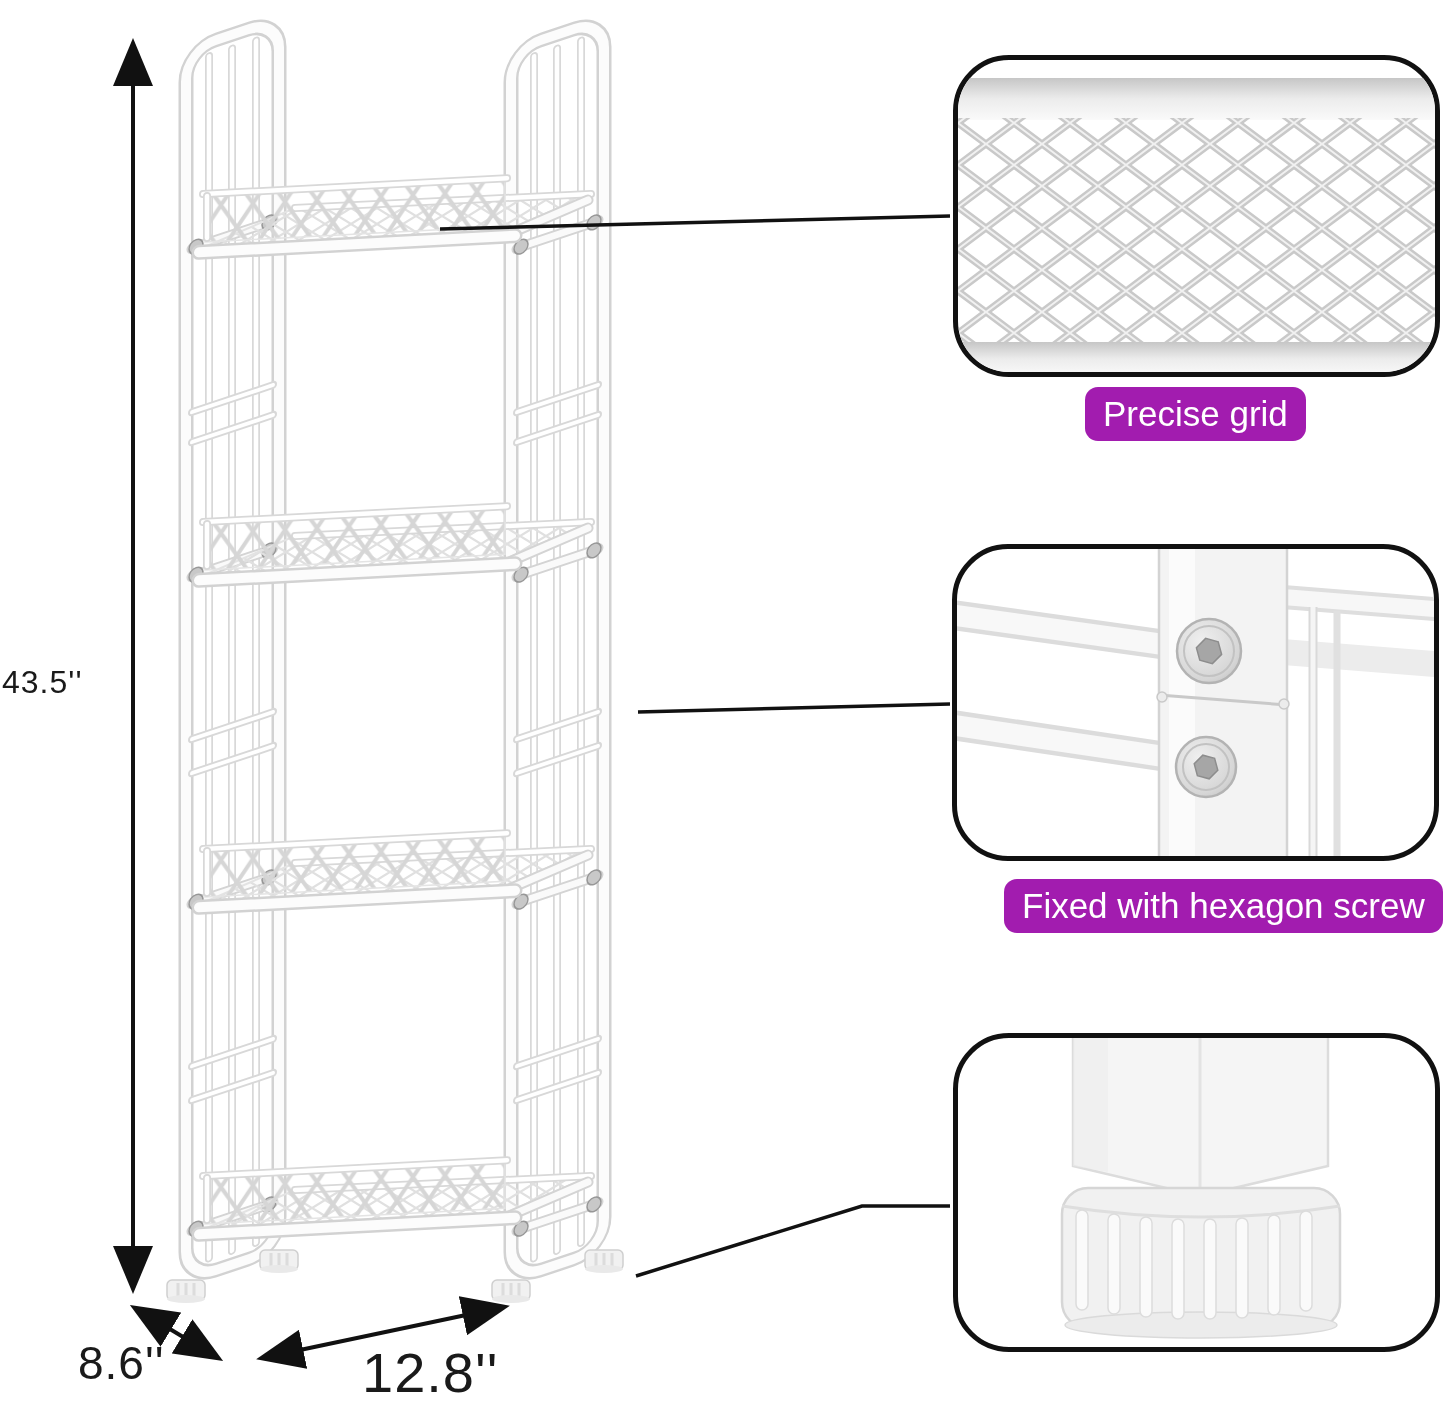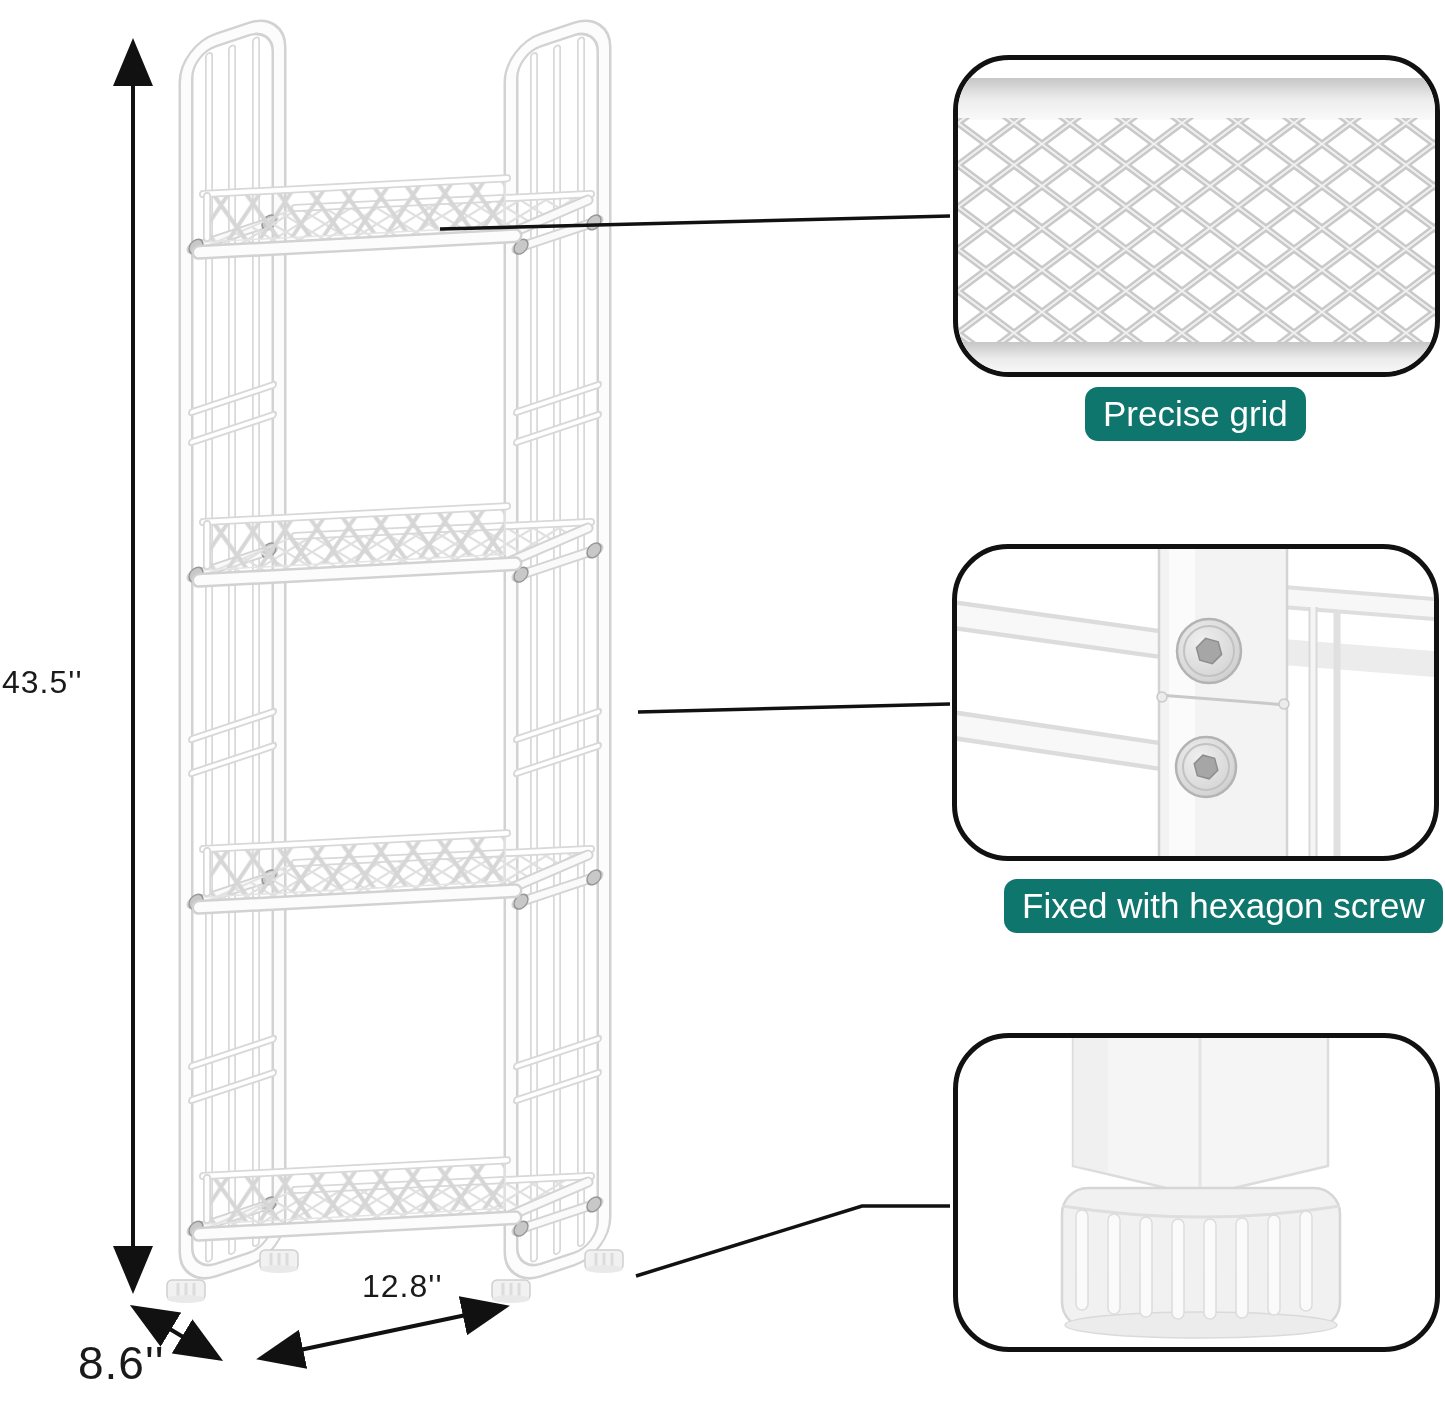--- a/index.html
+++ b/index.html
@@ -17,29 +17,29 @@
   .rI{fill:none;stroke:#fafafa;stroke-width:7;stroke-linecap:round;}
   .dO{fill:none;stroke:#d8d8d8;stroke-width:8;stroke-linecap:round;}
   .dI{fill:none;stroke:#ffffff;stroke-width:4;stroke-linecap:round;}
   .scr{fill:#c8c8c8;stroke:#979797;stroke-width:1.5;}
   .dim-line{stroke:#111;stroke-width:4;fill:none;}
   .callout{stroke:#111;stroke-width:3.5;fill:none;}
 
   .dim{position:absolute;color:#1a1a1a;font-size:32px;letter-spacing:1px;white-space:nowrap;}
   .dim-h{left:2px;top:664px;}
   .dim-d{left:78px;top:1336px;font-size:46px;}
-  .dim-w{left:362px;top:1268px;font-size:32px;}
+  .dim-w{left:362px;top:1340px;font-size:56px;}
 
   .detail-box{position:absolute;width:487px;border:5px solid #111;border-radius:56px;
               background:#fff;overflow:hidden;box-sizing:border-box;}
   .box1{left:953px;top:55px;height:322px;}
   .box2{left:952px;top:544px;height:317px;}
   .box3{left:953px;top:1033px;height:319px;}
 
-  .pill{position:absolute;background:#0f766e;color:#fff;font-size:35px;line-height:1.2;
+  .pill{position:absolute;background:#a21caf;color:#fff;font-size:35px;line-height:1.2;
         padding:6px 18px;border-radius:13px;white-space:nowrap;}
   .pill1{left:1085px;top:387px;}
   .pill2{left:985px;top:879px;margin-left:19px;}
   .pill3{left:1035px;top:1369px;}
 </style>
 </head>
 <body>
 
 <div class="canvas">
 

